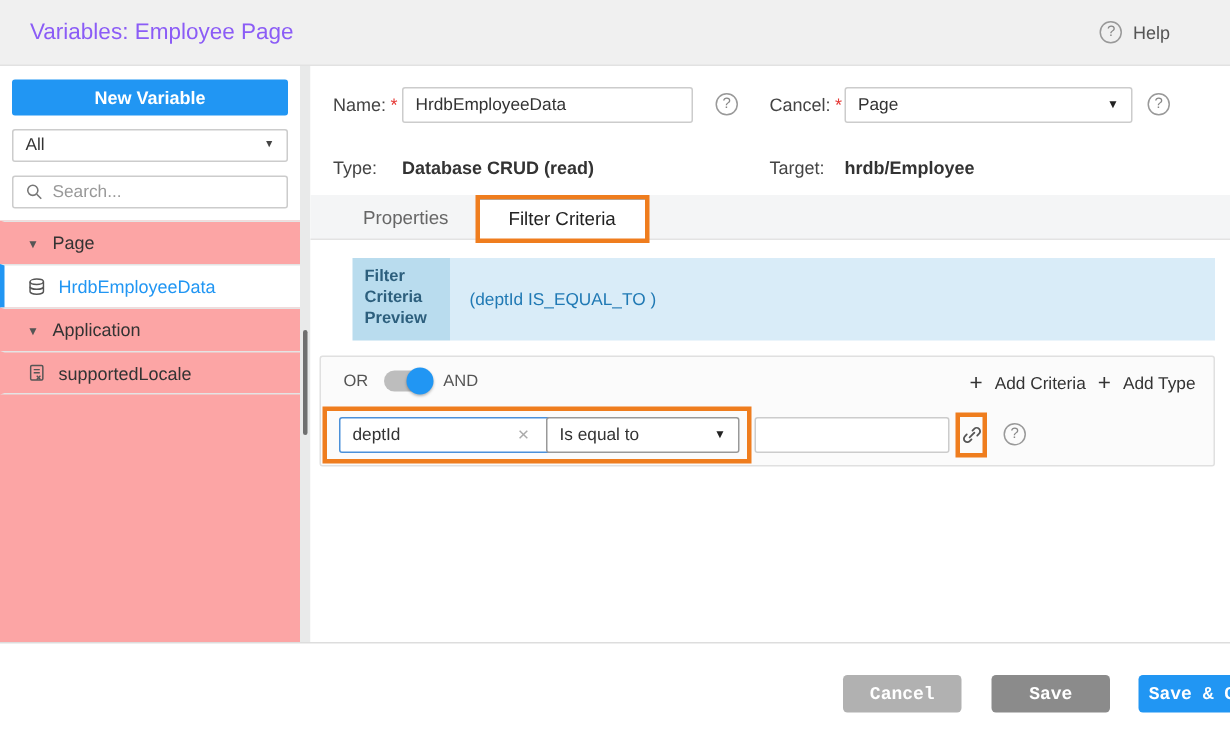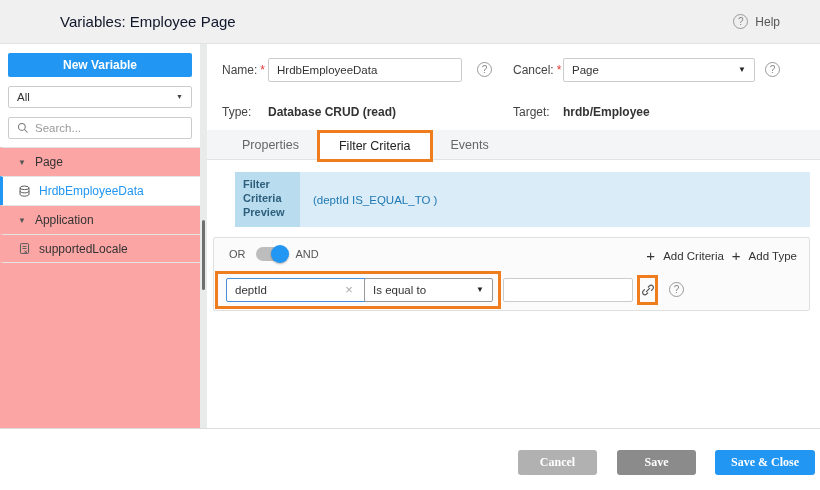--- a/index.html
+++ b/index.html
@@ -2,21 +2,21 @@
 <html><head>
 <meta charset="utf-8">
 <style>
   * { margin:0; padding:0; box-sizing:border-box; }
   html,body { width:820px; height:490px; }
   body { font-family:"Liberation Sans", sans-serif; background:#fff; color:#333; overflow:hidden; }
   #app { position:relative; width:820px; height:490px; background:#fff; }
 
   
   #header { position:absolute; left:0; top:0; width:820px; height:44px; background:#f0f0f0; border-bottom:1px solid #e2e2e2; }
-  #page-title { position:absolute; left:20px; top:0; line-height:44px; font-size:15px; color:#0f172a;margin-left:40px; }
+  #page-title { position:absolute; left:20px; top:0; line-height:44px; font-size:15px; color:#8b5cf6; }
   #help { position:absolute; right:40px; top:14px; display:flex; align-items:center; gap:7px; font-size:12px; color:#555; cursor:pointer; }
 
   .qicon { display:inline-block; width:15px; height:15px; border:1px solid #999; border-radius:50%; color:#888; font-size:10px; line-height:13px; text-align:center; background:transparent; flex:0 0 auto; }
 
   
   #sidebar { position:absolute; left:0; top:44px; width:200px; height:384px; background:#fca5a5; }
   #sidebar-controls { background:#fff; padding:9px 8px 8px 8px; }
   #new-variable-btn { display:block; width:184px; height:24px; background:#2196f3; color:#fff; border:none; border-radius:2px; font-family:inherit; font-size:12px; font-weight:bold; cursor:pointer; }
   .side-box { position:relative; width:184px; height:22px; background:#fff; border:1px solid #ccc; border-radius:2px; margin-top:9px; font-size:11.5px; color:#333; line-height:20px; padding:0 8px; cursor:pointer; }
   .side-box .arrow { position:absolute; right:8px; top:0; line-height:20px; font-size:7px; color:#444; }
@@ -72,21 +72,21 @@
   #field-input { left:12px; top:40px; width:156px; border:1px solid #4a90d9; padding-right:24px; }
   #field-clear { position:absolute; left:126px; top:40px; width:18px; height:24px; line-height:24px; text-align:center; color:#aaa; font-size:13px; cursor:pointer; }
   #cond-select { left:150px; top:40px; width:129px; border-color:#999; }
   #value-input { left:289px; top:40px; width:130px; }
   #link-annot { position:absolute; left:423px; top:37px; width:21px; height:30px; border:3px solid #ef7d1e; display:flex; align-items:center; justify-content:center; }
   #link-btn { display:inline-flex; cursor:pointer; }
   #criteria-help { position:absolute; left:455px; top:44px; }
 
   
   #footer { position:absolute; left:0; top:428px; width:820px; height:62px; background:#fff; border-top:1px solid #ddd; }
-  .fbtn { position:absolute; top:21px; height:25px; border:none; border-radius:3px; color:#fff; font-family:Liberation Serif, serif; font-size:12px; font-weight:bold; cursor:pointer; }
+  .fbtn { position:absolute; top:21px; height:25px; border:none; border-radius:3px; color:#fff; font-family:Liberation Mono, monospace; font-size:12px; font-weight:bold; cursor:pointer;margin-left:44px; }
   #cancel-btn { left:518px; width:79px; background:#b1b1b1; }
   #save-btn { left:617px; width:79px; background:#8b8b8b; }
   #save-close-btn { left:715px; width:100px; background:#2196f3; }
 </style>
 </head>
 <body>
 
 <div id="app">
 
   <div id="header">
@@ -170,21 +170,20 @@
     <div class="fvalue" style="left:61px; top:56px;">Database CRUD (read)</div>
     <div class="flabel" style="left:306px; top:56px;">Target:</div>
     <div class="fvalue" style="left:356px; top:56px;">hrdb/Employee</div>
 
     <div id="tabs">
       <div class="tab">Properties</div>
       <div class="tab active">
         <span>Filter Criteria</span>
         <div class="tab-annot"></div>
       </div>
-      <div class="tab">Events</div>
     </div>
 
     <div id="preview">
       <div id="preview-label">Filter Criteria Preview</div>
       <div id="preview-content">(deptId IS_EQUAL_TO )</div>
     </div>
 
     <div id="panel">
       <div id="toggle-row">
         <span>OR</span>

